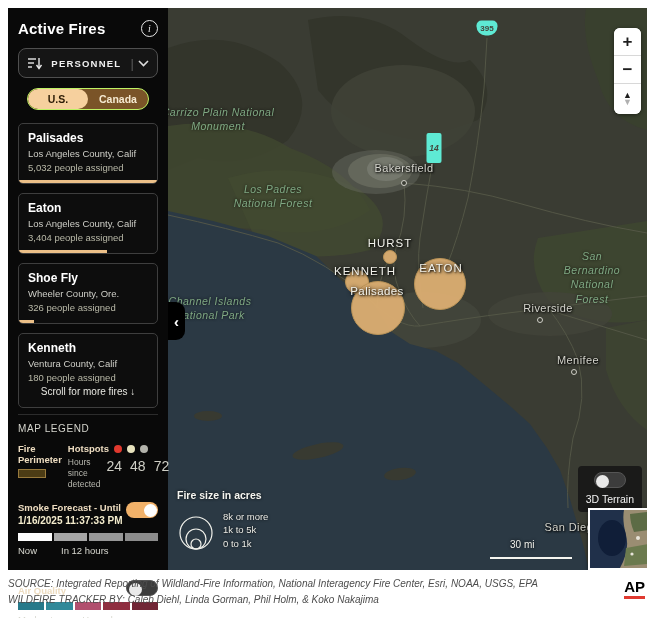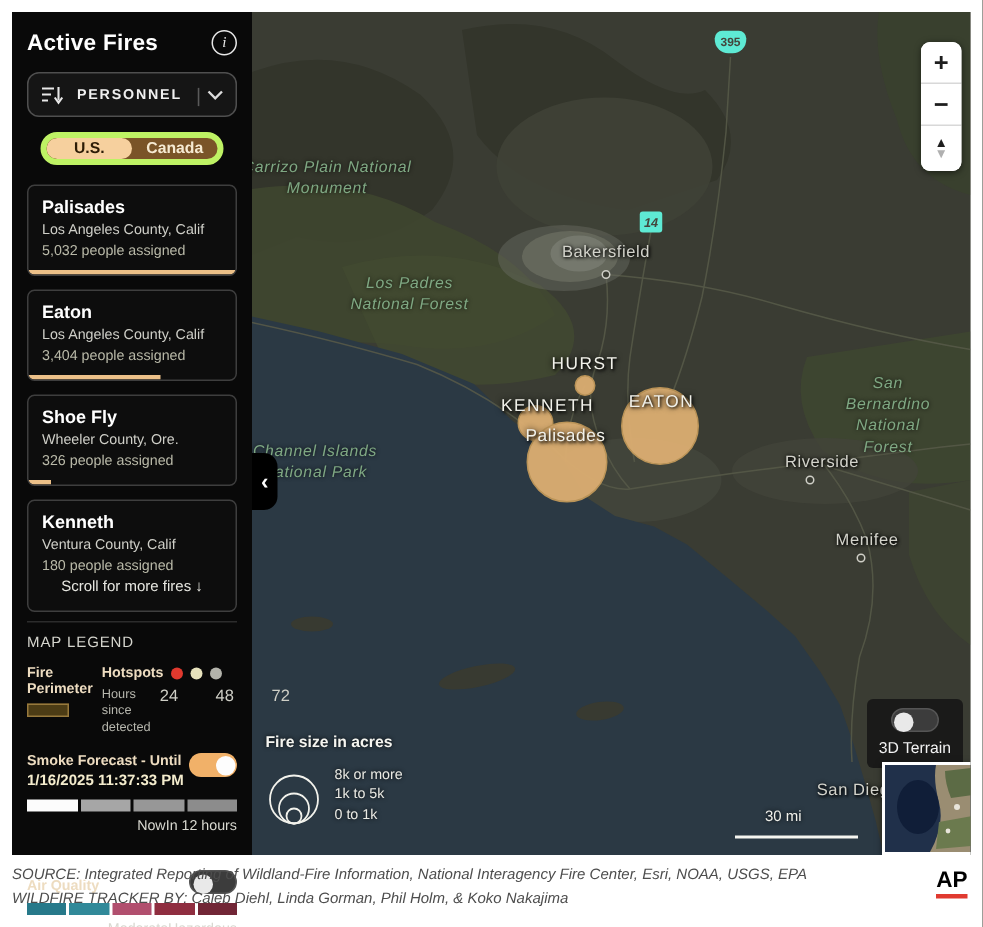--- a/index.html
+++ b/index.html
@@ -26,21 +26,21 @@
   .fire-label { position: absolute; transform: translate(-50%,-50%); color: #f1f1ea;
     font-size: 11.5px; letter-spacing: 1px; white-space: nowrap;
     text-shadow: 0 0 4px rgba(0,0,0,.95), 1px 1px 2px rgba(0,0,0,.9); }
   .fire-circle { position: absolute; border-radius: 50%; background: #dcae72;
     border: 1.5px solid #c2995a; opacity: .95; }
 
   .shield { position: absolute; background: #5eead4; color: #44463c; font-weight: bold;
     display: flex; align-items: center; justify-content: center;
     transform: translate(-50%,-50%); }
   .shield.us { width: 21px; height: 15px; font-size: 8px; border-radius: 5px 5px 9px 9px; }
-  .shield.state { width: 15px; height: 14px; font-size: 8.5px; border-radius: 2px; font-style: italic; }
+  .shield.state { width: 15px; height: 30px; font-size: 8.5px; border-radius: 2px; font-style: italic; }
 
   .zoom-ctl { position: absolute; right: 6px; top: 20px; width: 27px; background: #fff;
     border-radius: 6px; box-shadow: 0 1px 4px rgba(0,0,0,.5); overflow: hidden; }
   .zoom-btn { width: 100%; height: 27px; display: flex; align-items: center; justify-content: center;
     font-size: 17px; font-weight: bold; color: #1e1e1e; cursor: pointer; background: #fff; border: none; }
   .zoom-div { height: 1px; background: #d8d8d8; }
   .compass { width: 100%; height: 30px; display: flex; flex-direction: column;
     align-items: center; justify-content: center; line-height: .8; cursor: pointer; background:#fff; border:none; }
   .compass .up { font-size: 9px; color: #1e1e1e; }
   .compass .dn { font-size: 9px; color: #b0b0b0; }
@@ -79,21 +79,21 @@
     color: #e8e8e8; font-size: 10px; font-style: italic; font-family: "Liberation Serif", serif;
     display: flex; align-items: center; justify-content: center; cursor: pointer; background: transparent; }
 
   .sort-pill { margin-top: 11px; height: 30px; background: #151515; border: 1.5px solid #4f4f4f;
     border-radius: 8px; display: flex; align-items: center; padding: 0 8px; cursor: pointer; }
   .sort-label { flex: 1; text-align: center; font-size: 9.5px; font-weight: bold;
     letter-spacing: 1.2px; color: #f0f0f0; }
   .sort-sep { color: #5a5a5a; font-size: 13px; margin-right: 4px; }
 
   .region-toggle { margin: 10px auto 0; width: 122px; height: 22px; background: #7a5428;
-    border: 4px solid #bef264; border-radius: 12px; display: flex; overflow: hidden; cursor: pointer; }
+    border: 1px solid #bef264; border-radius: 12px; display: flex; overflow: hidden; cursor: pointer; }
   .region-seg { flex: 1; display: flex; align-items: center; justify-content: center;
     font-size: 10.5px; font-weight: bold; }
   .region-seg.active { background: #f6d09e; color: #2c1c06; border-radius: 11px; }
   .region-seg.idle { color: #f6ead2; }
 
   .cards { margin-top: 13px; }
   .card { position: relative; background: #0d0d0d; border: 1px solid #3e3e3e; border-radius: 5px;
     padding: 7px 9px 10px; margin-bottom: 9px; overflow: hidden; cursor: pointer; }
   .card-title { font-size: 12px; font-weight: bold; color: #ffffff; }
   .card-loc { font-size: 9.5px; color: #cfcfc8; margin-top: 3px; }
@@ -105,29 +105,29 @@
   .legend-head { font-size: 10px; color: #d5d5cd; letter-spacing: .6px; margin-bottom: 9px; }
   .leg-row1 { display: flex; }
   .leg-col-l { width: 62px; }
   .leg-col-r { flex: 1; margin-left: 6px; }
   .leg-bold { font-size: 9.5px; font-weight: bold; color: #eddcc0; }
   .perim-swatch { width: 28px; height: 9px; background: #4c3c15; border: 1px solid #97793c; margin-top: 4px; }
   .hot-row { display: flex; align-items: center; gap: 5px; }
   .hot-dot { width: 8px; height: 8px; border-radius: 50%; }
   .hot-sub { display: flex; margin-top: 3px; }
   .hot-sub-txt { font-size: 8.5px; color: #b7b7ae; white-space: pre-line; line-height: 1.3; }
-  .hot-nums { display: flex; gap: 25px; font-size: 11px; color: #cfcfc6; margin-left: 6px; margin-top: 1px; }
+  .hot-nums { display: flex; gap: 8px; font-size: 14px; color: #cfcfc6; margin-left: 6px; margin-top: 1px; }
 
   .smoke-row { display: flex; align-items: flex-start; margin-top: 12px; }
   .smoke-txt { flex: 1; }
   .smoke-title { font-size: 9.5px; font-weight: bold; color: #eddcc0; }
   .smoke-until { font-size: 10px; font-weight: bold; color: #f4eccd; margin-top: 2px; }
   .grad-bar { display: flex; gap: 2px; margin-top: 7px; }
   .grad-seg { height: 8px; flex: 1; }
-  .bar-ends { display: flex; justify-content: flex-end; font-size: 9.5px; color: #d8d8d0; margin-top: 4px; }
+  .bar-ends { display: flex; justify-content: flex-start; font-size: 9.5px; color: #d8d8d0; margin-top: 4px; gap: 24px; }
 
   .air-row { display: flex; align-items: flex-end; justify-content: space-between; margin-top: 24px; }
   .air-bar { display: flex; gap: 2px; margin-top: 6px; }
   .air-seg { height: 8px; flex: 1; }
 
   .collapse-tab { position: absolute; left: 160px; top: 294px; width: 17px; height: 38px;
     background: #000; border-radius: 0 9px 9px 0; display: flex; align-items: center;
     justify-content: center; color: #fff; font-size: 15px; font-weight: bold; cursor: pointer; }
 
   

